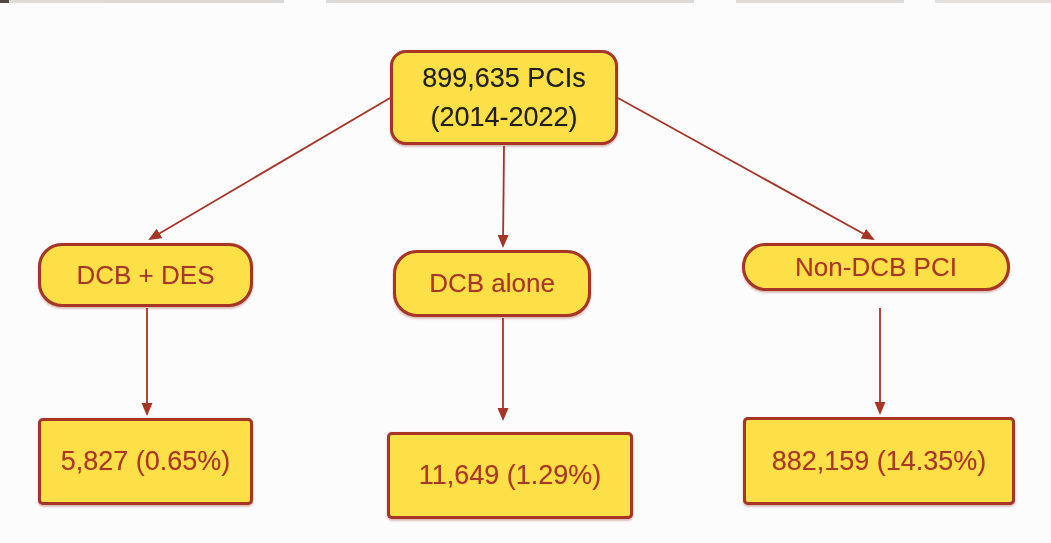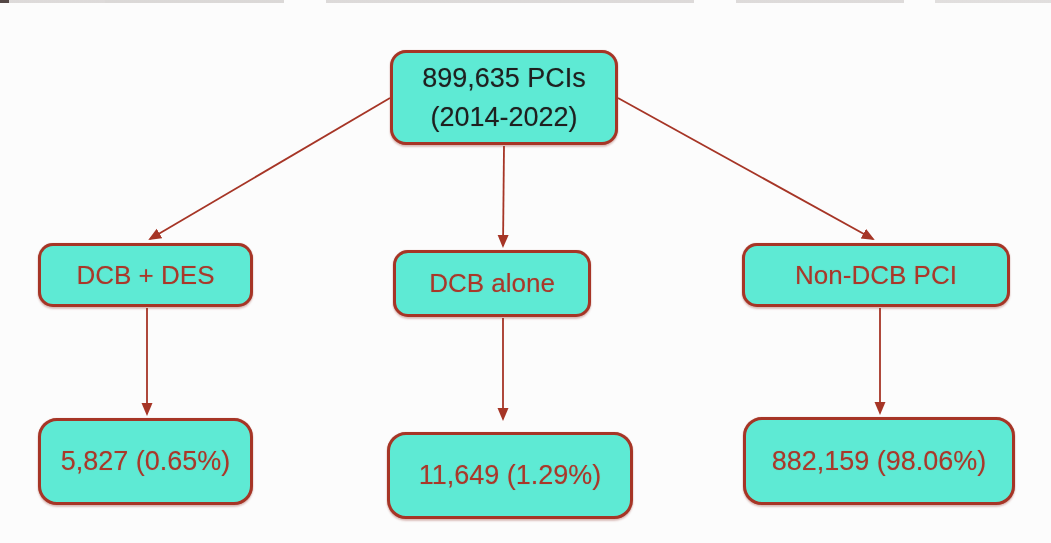--- a/index.html
+++ b/index.html
@@ -23,40 +23,40 @@
       rgba(255,255,255,0) 66% 70%,
       rgba(162,154,152,.34) 70% 86%,
       rgba(255,255,255,0) 86% 89%,
       rgba(162,154,152,.30) 89% 100%);
   }
   .node{
     position:absolute;
     display:flex;align-items:center;justify-content:center;
     text-align:center;
     border:3.5px solid #a63526;
-    background:#5eead4;
+    background:#fde047;
     box-shadow:0 2px 2px rgba(140,40,28,.28), 0 0 1px rgba(166,53,38,.45);
     box-sizing:border-box;
   }
   .node .label{white-space:pre-line;}
   .root-node{
     left:390px;top:50px;width:228px;height:95px;border-radius:16px;
     color:#1f1f1f;font-size:27px;line-height:1.42;
     text-shadow:0 0 1px rgba(0,0,0,.35);
   }
   .branch-node,.count-node{
     color:#a9382a;
     text-shadow:0 0 1px rgba(169,56,42,.35);
     font-size:26px;
   }
-  .branch-node{border-radius:15px;}
-  .count-node{border-radius:19px;font-size:27px;}
+  .branch-node{border-radius:24px;}
+  .count-node{border-radius:5px;font-size:27px;}
   #node-dcb-des  {left:38px; top:243px;width:215px;height:64px;}
   #node-dcb-alone{left:393px;top:250px;width:198px;height:67px;}
-  #node-non-dcb  {left:742px;top:243px;width:268px;height:64px;}
+  #node-non-dcb  {left:742px;top:243px;width:268px;height:48px;}
   #node-count-dcb-des  {left:38px; top:418px;width:215px;height:87px;}
   #node-count-dcb-alone{left:387px;top:432px;width:246px;height:87px;}
   #node-count-non-dcb  {left:743px;top:417px;width:272px;height:88px;}
   #edges{position:absolute;left:0;top:0;width:1051px;height:543px;pointer-events:none;}
   #edges line{stroke:#a63526;stroke-width:1.8;}
 </style>
 </head>
 <body>
 
 <div id="canvas">
@@ -92,16 +92,16 @@
     <div class="label">Non-DCB PCI</div>
   </div>
 
   <div class="node count-node" id="node-count-dcb-des">
     <div class="label">5,827 (0.65%)</div>
   </div>
   <div class="node count-node" id="node-count-dcb-alone">
     <div class="label">11,649 (1.29%)</div>
   </div>
   <div class="node count-node" id="node-count-non-dcb">
-    <div class="label">882,159 (98.06%)</div>
+    <div class="label">882,159 (14.35%)</div>
   </div>
 
 </div>
 
 </body></html>

